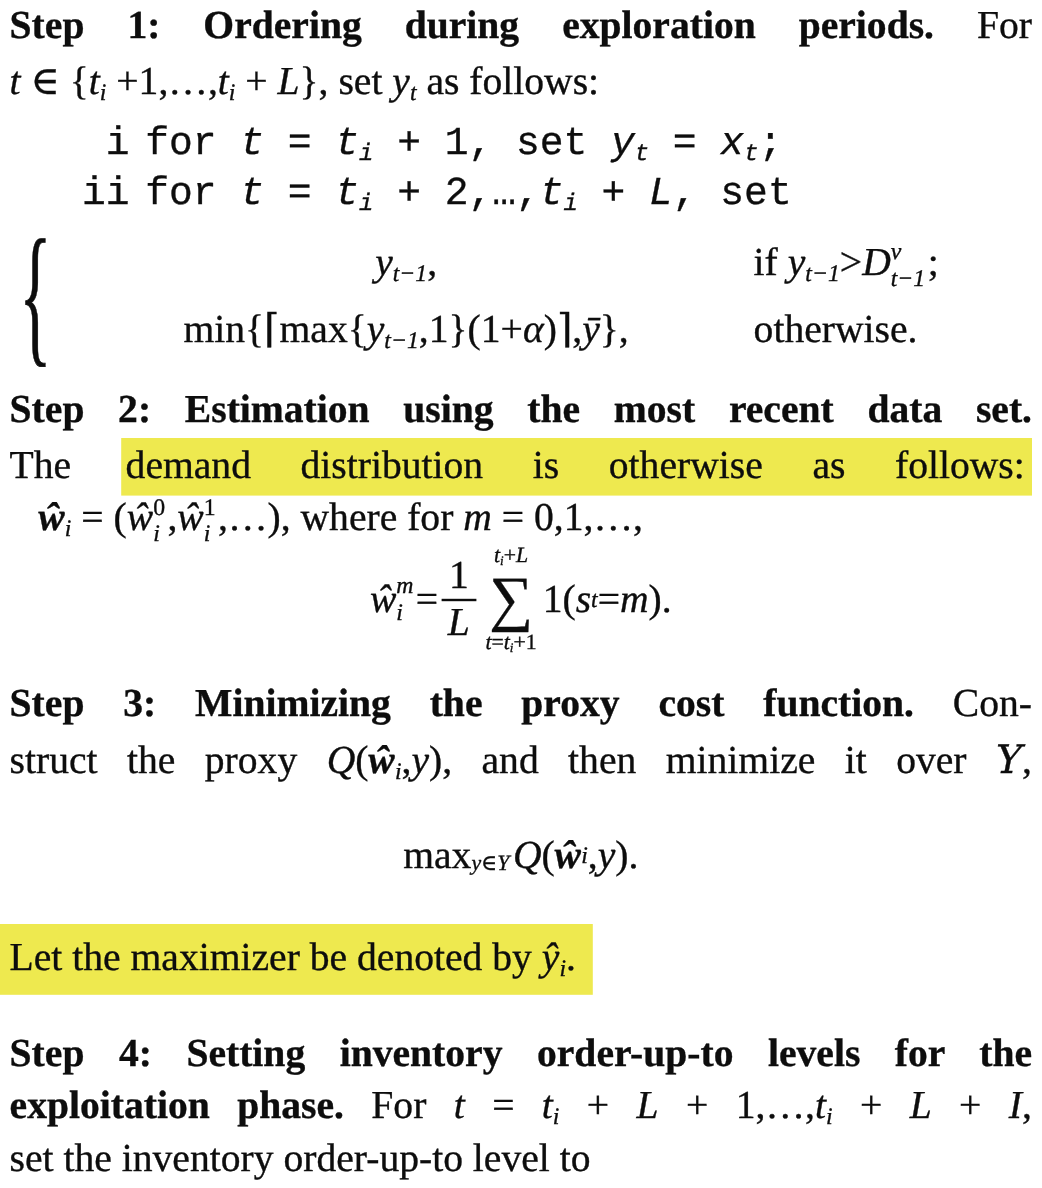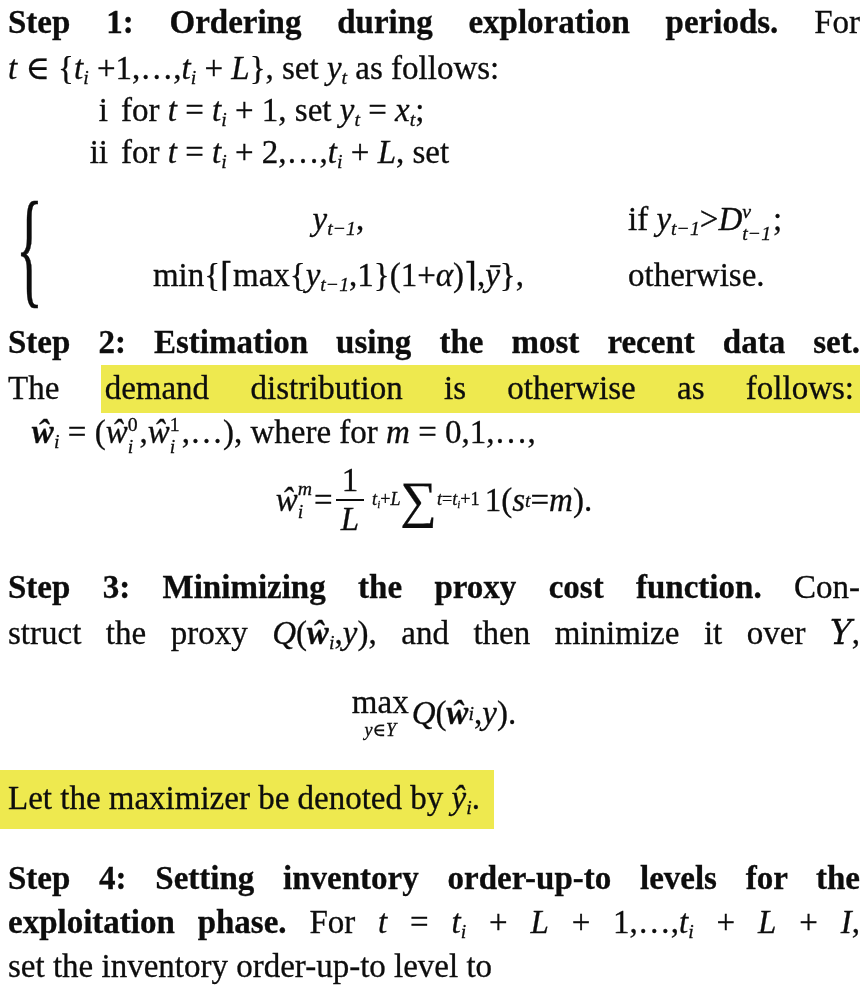--- a/index.html
+++ b/index.html
@@ -25,46 +25,46 @@
   .l-max .hl { padding:10px 14px 13px 8px; margin-left:-8px; }
 
   
   .m-stack { display:inline-flex; flex-direction:column; align-items:flex-start;
              font-size:0.6em; line-height:1.15; vertical-align:middle; margin-right:2px; }
   .m-line { display:block; }
   .m-frac { display:inline-flex; flex-direction:column; align-items:center;
             line-height:1.12; vertical-align:middle; margin:0 3px; }
   .m-num,.m-den { padding:0 5px; }
   .m-den { border-top:2px solid currentColor; }
-  .m-sum { display:inline-flex; flex-direction:row; align-items:center;
+  .m-sum { display:inline-flex; flex-direction:column; align-items:center;
            line-height:1; vertical-align:middle; margin:0 5px; }
   .m-lim { font-size:0.55em; line-height:1.25; white-space:nowrap; }
   .m-sigma { font-size:1.55em; line-height:0.95; }
-  .m-under { display:inline-flex; flex-direction:column; align-items:center;
+  .m-under { display:inline-flex; flex-direction:row; align-items:flex-end;
              line-height:1.05; margin-right:3px; }
   .m-base { }
 
   
   .eq1 { position:absolute; left:8px; right:8px; top:183px; height:128px;
          display:flex; align-items:center; }
   .eq1-lhs { padding-left:64px; white-space:nowrap; }
   .m-brace { display:inline-block; font-size:56px; line-height:1;
              transform:scaleY(2.3); transform-origin:center; margin:0 6px 0 8px; }
   .eq1-cases { flex:1; display:flex; flex-direction:column; }
   .eq1-row { display:flex; align-items:baseline; height:56px; line-height:56px; }
   .eq1-expr { flex:1; text-align:center; white-space:nowrap; }
   .eq1-cond { width:232px; text-align:left; white-space:nowrap; }
 
   
   .f2 { position:absolute; left:0; right:0; top:448px; height:104px;
         display:flex; align-items:center; justify-content:center; white-space:nowrap; }
   .f3 { position:absolute; left:0; right:0; top:666px; height:95px;
         display:flex; align-items:center; justify-content:center; white-space:nowrap; }
 
-  .item { position:absolute; left:8px; right:8px; line-height:40px; white-space:nowrap; }
+  .item { position:absolute; left:8px; right:8px; line-height:59px; white-space:nowrap;font-family:Liberation Mono, monospace; }
   .item-num { display:inline-block; width:100px; text-align:right; margin-right:13px; }
 
   
   .l-s1l1 { top:0; }    .l-s1l2 { top:46px; }
   .l-it1  { top:90px; } .l-it2  { top:132px; }
   .l-s2l1 { top:320px; } .l-s2l2 { top:366px; } .l-s2l3 { top:410px;margin-left:24px; }
   .l-s3l1 { top:565px; } .l-s3l2 { top:610px; }
   .l-max  { top:776px; }
   .l-s4l1 { top:856px; } .l-s4l2 { top:900px; } .l-s4l3 { top:944px; }
 </style>

